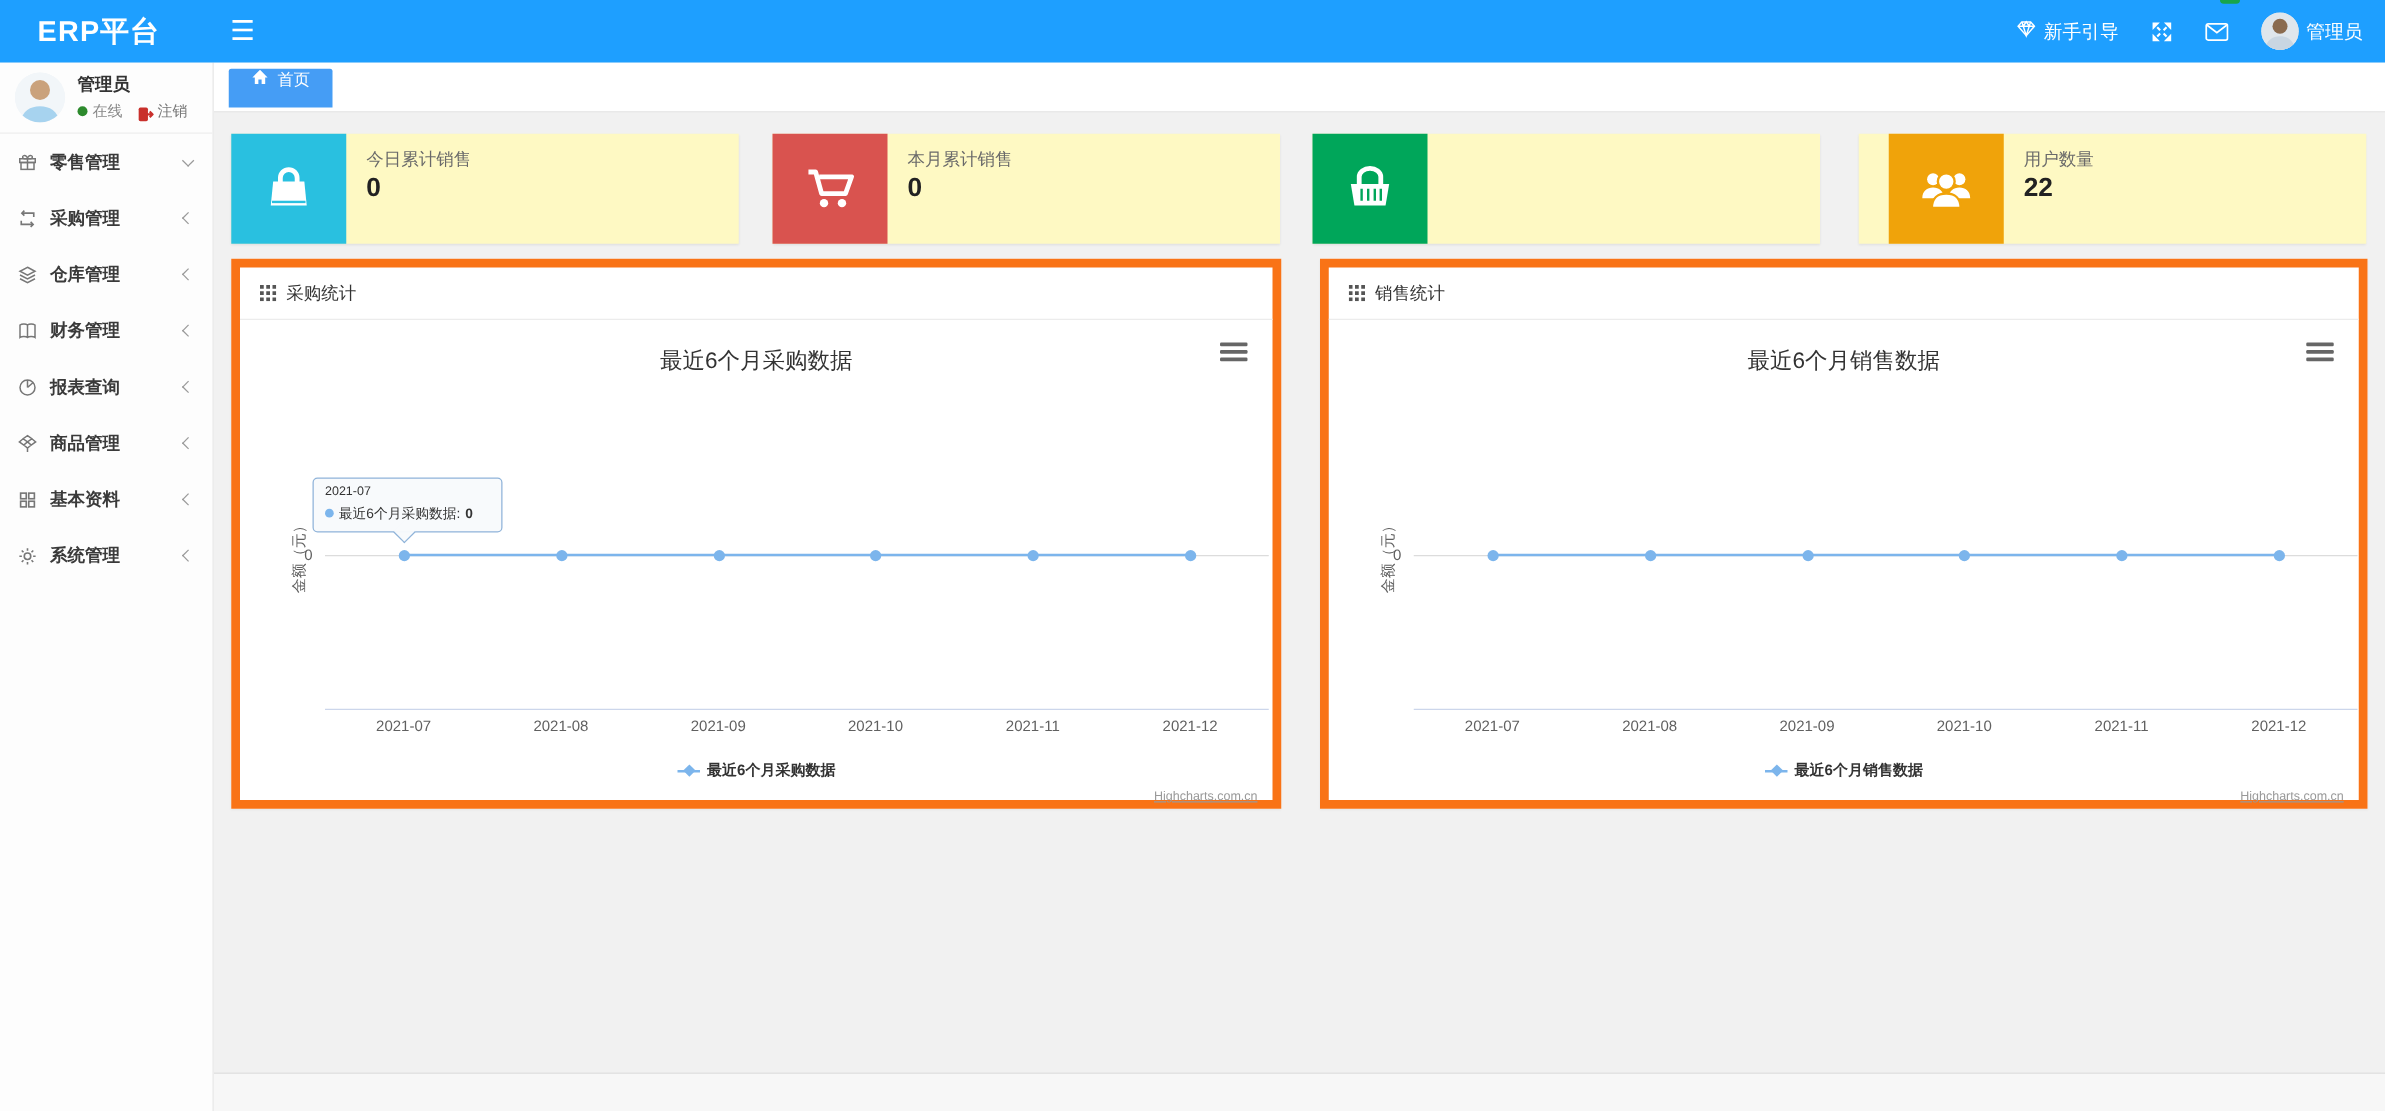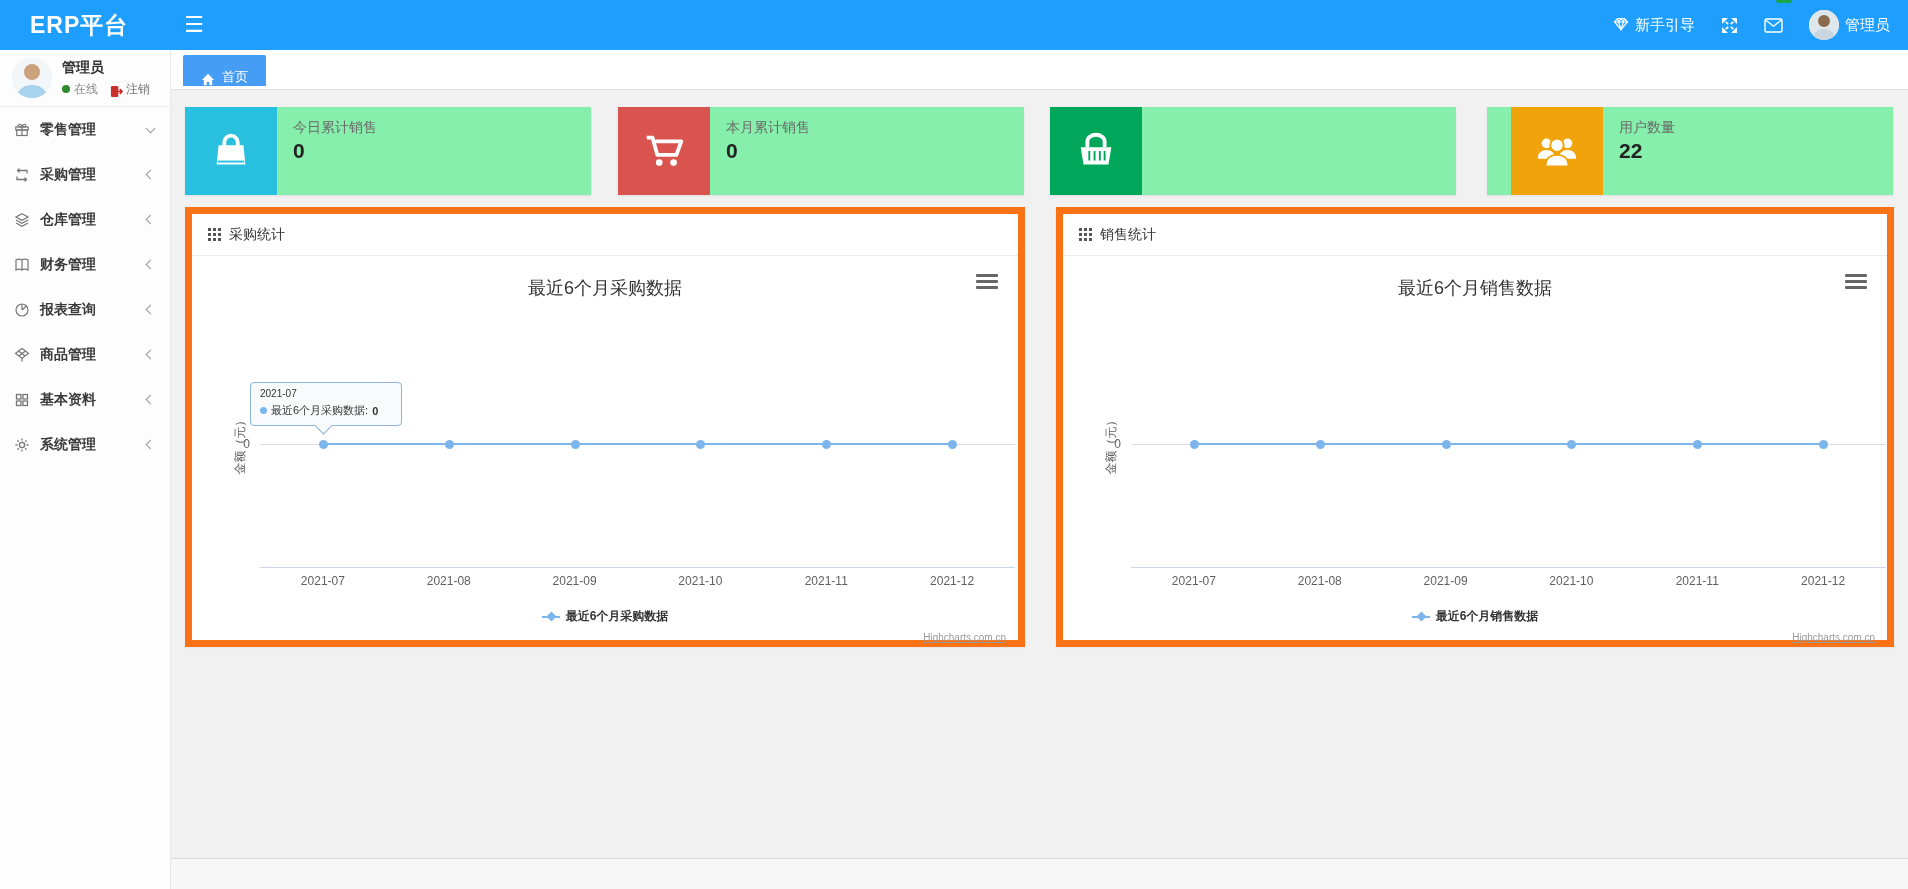--- a/index.html
+++ b/index.html
@@ -36,24 +36,24 @@
   .chev.left { transform:rotate(45deg); }
   .chev.down { transform:rotate(-45deg); margin-top:-3px; }
   .submenu { background:#f7f7f7; border-top:1px solid #eaeaea; border-bottom:1px solid #eaeaea; }
   .submenu-item { height:35px; display:flex; align-items:center; padding:0 14px 0 22px; gap:9px;
     font-size:13px; color:#555; cursor:pointer; }
 
   
   .tabstrip { position:absolute; left:171px; top:50px; right:0; height:40px; background:#fff;
     border-bottom:1px solid #e2e2e2; z-index:10; }
   .tab { position:absolute; left:12px; top:5px; height:31px; background:#459df5; color:#fff;
-    display:flex; align-items:flex-end; gap:7px; padding:0 18px; font-size:13px; cursor:pointer; border-radius:2px 2px 0 0; }
-
-  
-  .card { position:absolute; top:107px; width:406px; height:88px; background:#86efac;
+    display:flex; align-items:flex-start; gap:7px; padding:0 18px; font-size:13px; cursor:pointer; border-radius:2px 2px 0 0; }
+
+  
+  .card { position:absolute; top:107px; width:406px; height:88px; background:#fef9c3;
     box-shadow:0 1px 2px rgba(0,0,0,.08); display:flex; }
   .card-icon { width:92px; height:88px; display:flex; align-items:center; justify-content:center; flex:none; }
   .card-body { padding:12px 16px; }
   .card-label { font-size:14px; color:#6a6a6a; }
   .card-value { font-size:21px; font-weight:bold; color:#222; margin-top:2px; }
 
   
   .panel { position:absolute; top:207px; height:440px; background:#fff; border:7px solid #f97316;
     box-shadow:0 1px 2px rgba(0,0,0,.05); }
   .panel-hd { height:42px; border-bottom:1px solid #ececec; display:flex; align-items:center; gap:8px;

